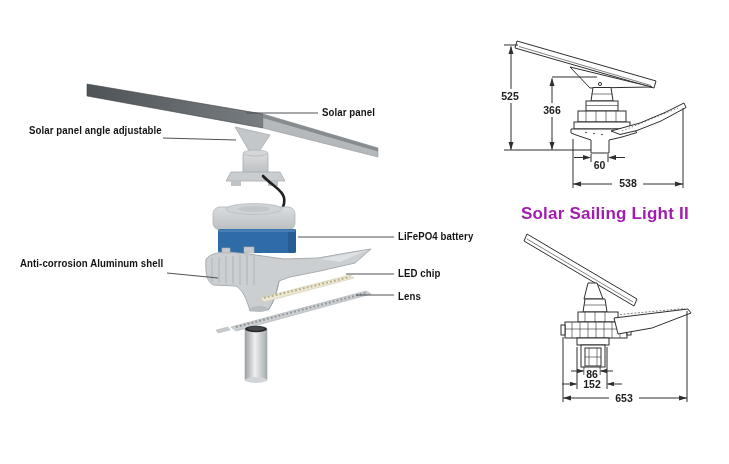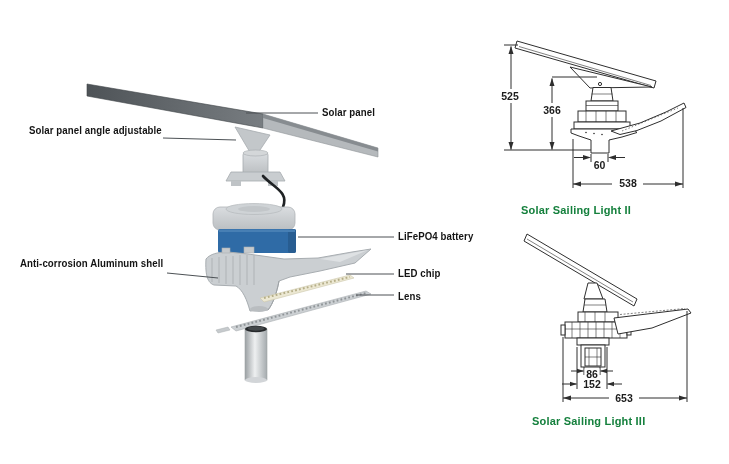--- a/index.html
+++ b/index.html
@@ -6,21 +6,21 @@
   .stage{
     position:relative;width:729px;height:464px;background:#ffffff;overflow:hidden;
     font-family:"Liberation Sans",sans-serif;
   }
   .stage svg{position:absolute;display:block;}
   .part-label{
     position:absolute;font-weight:700;font-size:11.5px;line-height:13px;color:#141414;
     white-space:nowrap;transform:scaleX(.84);transform-origin:left top;letter-spacing:.1px;
   }
   .drawing-title{
-    position:absolute;font-weight:700;font-size:11px;color:#15803d;white-space:nowrap;
+    position:absolute;font-weight:700;font-size:17px;color:#a21caf;white-space:nowrap;
     letter-spacing:.2px;
   }
   .dimtxt{
     font-family:"Liberation Sans",sans-serif;font-weight:700;font-size:10.5px;fill:#1d1d1d;
   }
   .cad{stroke:#2e2e2e;fill:none;stroke-width:1;}
   .cadf{stroke:#2e2e2e;fill:#ffffff;stroke-width:1;}
   .arr{fill:#2e2e2e;stroke:none;}
   .thin{stroke:#2e2e2e;stroke-width:.6;fill:none;}
   .wbg{fill:#ffffff;stroke:none;}
@@ -247,15 +247,14 @@
       <line class="cad" x1="563" y1="337" x2="563" y2="402"></line>
       <line class="cad" x1="687" y1="311" x2="687" y2="402"></line>
       <line class="cad" x1="563" y1="398" x2="687" y2="398"></line>
       <polygon class="arr" points="563,398 571,395.5 571,400.5"></polygon>
       <polygon class="arr" points="687,398 679,395.5 679,400.5"></polygon>
       <rect class="wbg" x="609" y="391.5" width="30" height="13"></rect>
       <text class="dimtxt" x="624" y="402" text-anchor="middle">653</text>
     </g>
   </svg>
 
-  <div class="drawing-title" style="left:532px;top:415px;">Solar Sailing Light III</div>
 
 </div>
 
 </body></html>

